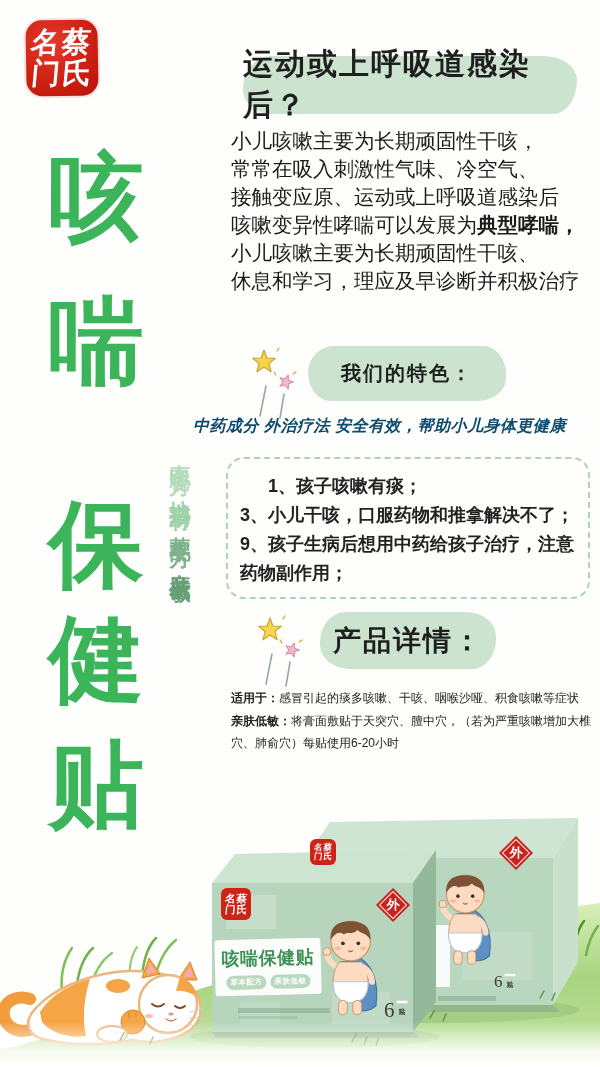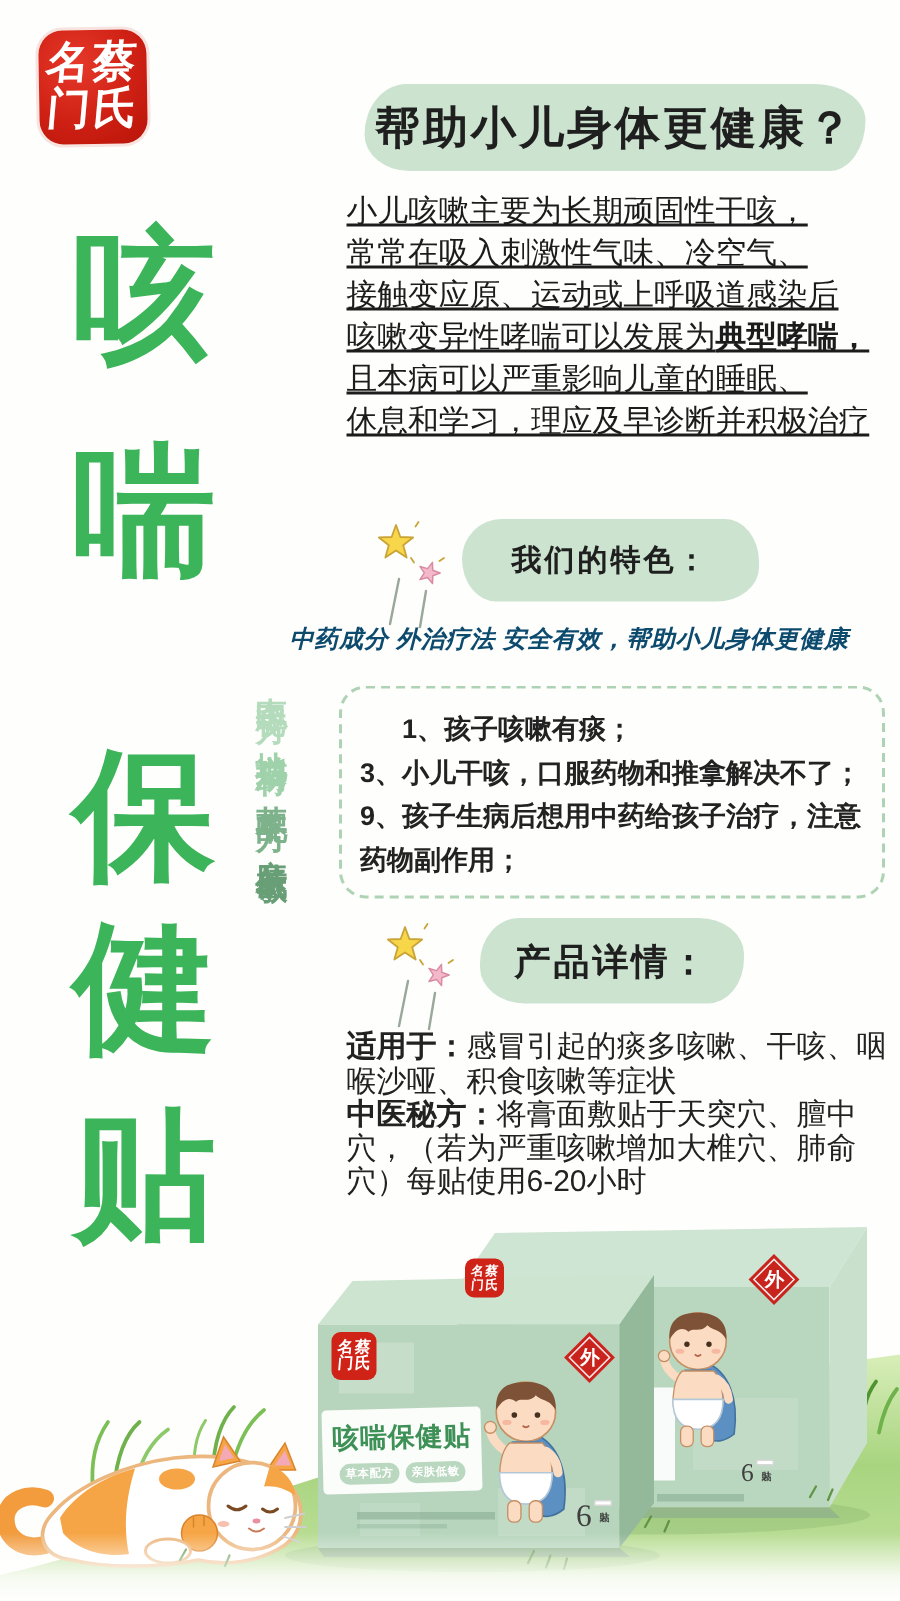--- a/index.html
+++ b/index.html
@@ -33,40 +33,40 @@
   
   .bubble{
     position:absolute;background:#cbe3cf;display:flex;align-items:center;justify-content:center;
     font-family:"Liberation Serif","DejaVu Serif",serif;font-weight:700;color:#1f1f1f;
   }
   .bubble-symptoms{left:243px;top:56px;width:334px;height:58px;
     border-radius:30px 36px 26px 32px / 36px 26px 36px 26px;font-size:30px;letter-spacing:2px;}
   .bubble-features{left:308px;top:346px;width:198px;height:55px;
     border-radius:28px 24px 30px 24px / 28px 30px 24px 30px;font-size:20px;letter-spacing:2px;}
   .bubble-details{left:320px;top:612px;width:176px;height:57px;
-    border-radius:26px 30px 24px 30px / 30px 24px 30px 24px;font-size:24px;letter-spacing:2px;}
+    border-radius:26px 30px 24px 30px / 30px 24px 30px 24px;font-size:28px;letter-spacing:2px;}
   
   .paragraph{position:absolute;left:231px;top:127px;width:366px;
     font-size:20.5px;line-height:28px;color:#1c1c1c;}
-  .p-line{white-space:nowrap;text-decoration:underline;}
+  .p-line{white-space:nowrap;}
   .p-bold{font-weight:700;}
   
   .sparkle{position:absolute;width:58px;height:78px;}
   .sparkle-features{left:246px;top:342px;}
   .sparkle-details{left:252px;top:610px;}
   
   .features-tagline{position:absolute;left:193px;top:416px;
     font-size:16px;font-style:italic;font-weight:600;color:#0c4a6e;white-space:nowrap;letter-spacing:.5px;}
   .pain-box{position:absolute;left:226px;top:457px;width:364px;height:142px;box-sizing:border-box;
     border:2px dashed #aed3b4;border-radius:18px;padding:13px 10px 0 12px;
     font-size:18px;font-weight:700;color:#222;line-height:29px;}
   .pain-item:first-child{padding-left:28px;}
   
   .detail-block{position:absolute;left:231px;top:687px;width:362px;
-    font-size:20px;line-height:22.5px;color:#222;}
+    font-size:12px;line-height:22.5px;color:#222;}
   .detail-entry{margin:0;}
   .detail-label{font-weight:700;}
   
   .scene{position:absolute;left:0;top:795px;width:600px;height:272px;}
   
   .box-seal{
     position:absolute;background:#cf2318;border-radius:6px;color:#fff;
     font-family:"Liberation Serif","DejaVu Serif",serif;font-weight:700;
     display:flex;flex-direction:column;align-items:center;justify-content:center;
   }
@@ -126,48 +126,48 @@
   <div class="big-char bc4">健</div>
   <div class="big-char bc5">贴</div>
 
   <div class="v-tagline">
     <span class="vt-1">中医秘方</span>
     <span class="vt-2">地道药材</span>
     <span class="vt-3">草本配方</span>
     <span class="vt-4">亲肤低敏</span>
   </div>
 
-  <div class="bubble bubble-symptoms">帮助小儿身体更健康？</div>
+  <div class="bubble bubble-symptoms">运动或上呼吸道感染后？</div>
   <div class="paragraph">
     <div class="p-line">小儿咳嗽主要为长期顽固性干咳，</div>
     <div class="p-line">常常在吸入刺激性气味、冷空气、</div>
     <div class="p-line">接触变应原、运动或上呼吸道感染后</div>
     <div class="p-line"><span>咳嗽变异性哮喘可以发展为</span><span class="p-bold">典型哮喘，</span></div>
-    <div class="p-line">且本病可以严重影响儿童的睡眠、</div>
+    <div class="p-line">小儿咳嗽主要为长期顽固性干咳、</div>
     <div class="p-line">休息和学习，理应及早诊断并积极治疗</div>
   </div>
 
   <svg class="sparkle sparkle-features" viewBox="0 0 58 78" xmlns="http://www.w3.org/2000/svg" xmlns:xlink="http://www.w3.org/1999/xlink">
     <use href="#sparkle-def" xlink:href="#sparkle-def"></use>
   </svg>
   <div class="bubble bubble-features">我们的特色：</div>
   <div class="features-tagline">中药成分 外治疗法 安全有效，帮助小儿身体更健康</div>
   <div class="pain-box">
     <div class="pain-item">1、孩子咳嗽有痰；</div>
     <div class="pain-item">3、小儿干咳，口服药物和推拿解决不了；</div>
     <div class="pain-item">9、孩子生病后想用中药给孩子治疗，注意药物副作用；</div>
   </div>
 
   <svg class="sparkle sparkle-details" viewBox="0 0 58 78" xmlns="http://www.w3.org/2000/svg" xmlns:xlink="http://www.w3.org/1999/xlink">
     <use href="#sparkle-def" xlink:href="#sparkle-def"></use>
   </svg>
   <div class="bubble bubble-details">产品详情：</div>
   <div class="detail-block">
     <p class="detail-entry"><span class="detail-label">适用于：</span><span>感冒引起的痰多咳嗽、干咳、咽喉沙哑、积食咳嗽等症状</span></p>
-    <p class="detail-entry"><span class="detail-label">中医秘方：</span><span>将膏面敷贴于天突穴、膻中穴，（若为严重咳嗽增加大椎穴、肺俞穴）每贴使用6-20小时</span></p>
+    <p class="detail-entry"><span class="detail-label">亲肤低敏：</span><span>将膏面敷贴于天突穴、膻中穴，（若为严重咳嗽增加大椎穴、肺俞穴）每贴使用6-20小时</span></p>
   </div>
 
   <svg class="scene" viewBox="0 795 600 272" xmlns="http://www.w3.org/2000/svg" xmlns:xlink="http://www.w3.org/1999/xlink">
     <defs>
       <linearGradient id="grassG" x1="0" y1="0" x2="0" y2="1">
         <stop offset="0" stop-color="#d8eeb9"></stop>
         <stop offset="0.45" stop-color="#a8d47f"></stop>
         <stop offset="1" stop-color="#c6e4a4"></stop>
       </linearGradient>
       <linearGradient id="fadeW" x1="0" y1="0" x2="0" y2="1">

